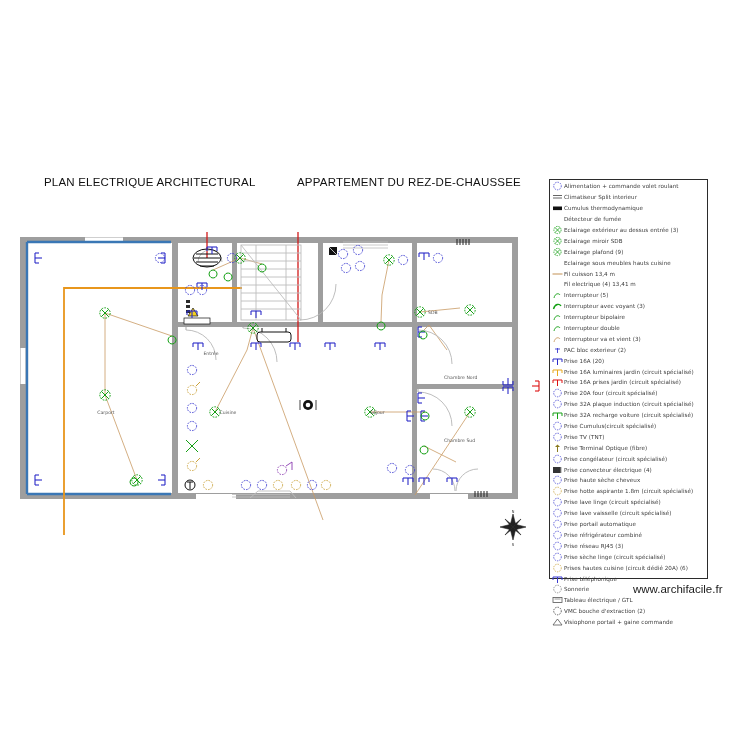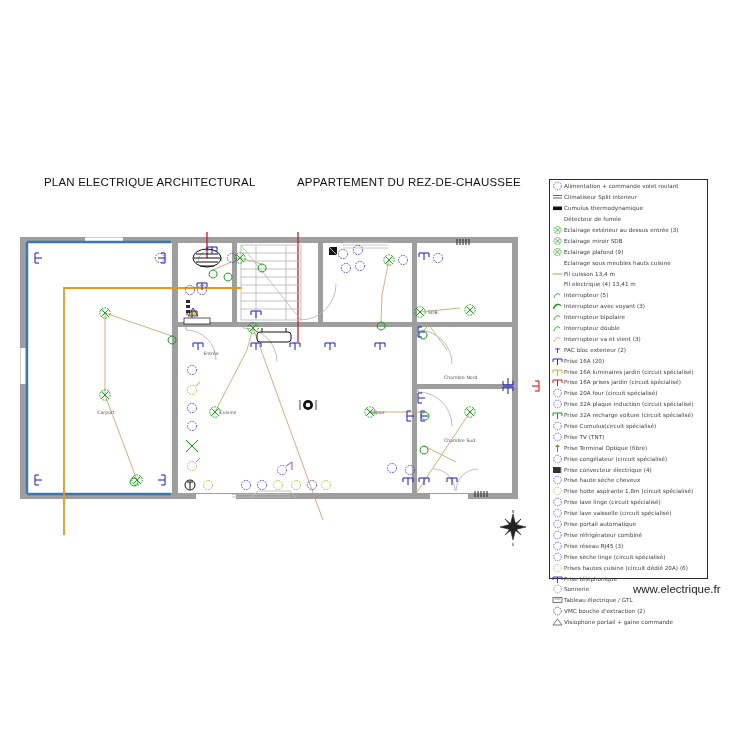--- a/index.html
+++ b/index.html
@@ -628,13 +628,13 @@
     <div class="leg-row">
       <span class="leg-sym">
         <svg width="13" height="10" viewBox="0 0 13 10">
           <path d="M2,8 L6.5,2 L11,8 Z" fill="none" stroke="#555555" stroke-width=".8"></path>
         </svg>
       </span>
       <span class="leg-txt">Visiophone portail + gaine commande</span>
     </div>
   </div>
 
-<div id="site-url">www.electrique.fr</div>
+<div id="site-url">www.archifacile.fr</div>
 
 </body></html>

